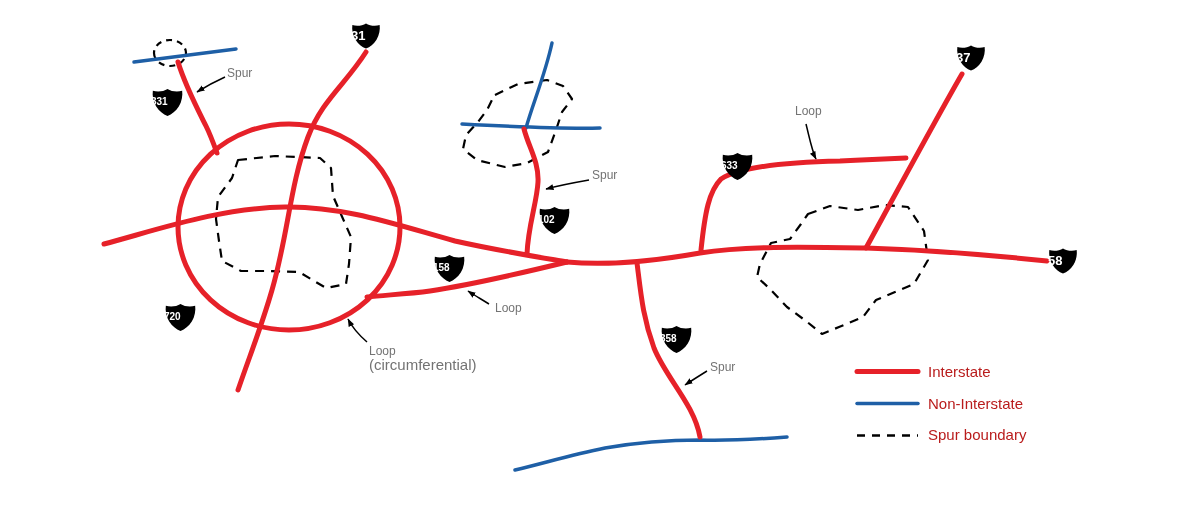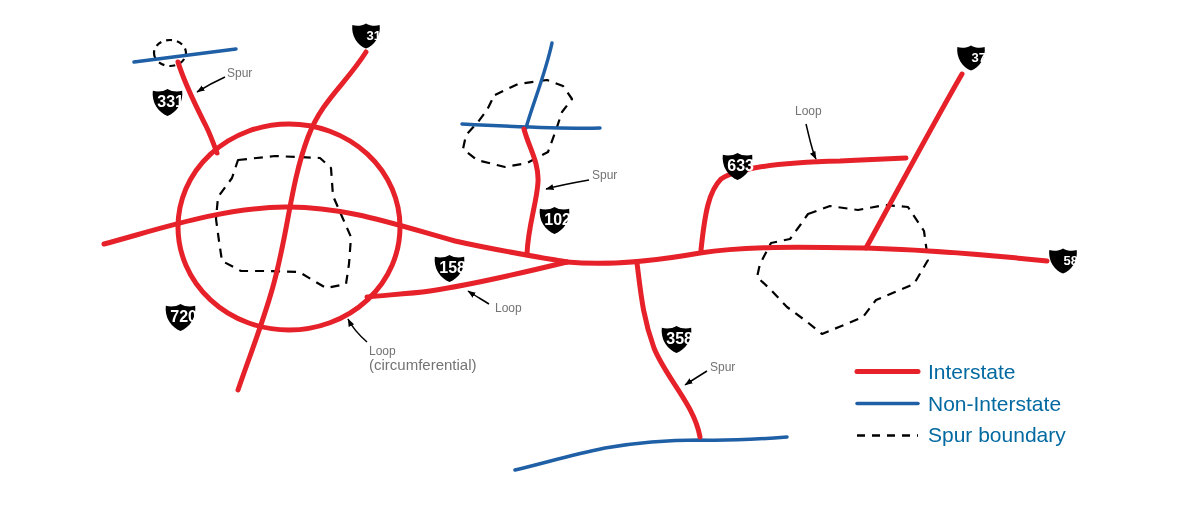--- a/index.html
+++ b/index.html
@@ -12,29 +12,29 @@
   .road-i{fill:none;stroke:#E62129;stroke-width:5;stroke-linecap:round;}
   .road-n{fill:none;stroke:#1E5FA6;stroke-width:3.5;stroke-linecap:round;}
   .boundary{fill:none;stroke:#000;stroke-width:2.2;stroke-dasharray:9 7;stroke-linejoin:round;}
   .boundary-small{stroke-dasharray:6 5;}
   .arrow{fill:none;stroke:#000;stroke-width:1.5;marker-end:url(#arrowhead);}
   
   .shield{position:absolute;}
   .shield svg{position:absolute;left:0;top:0;width:100%;height:100%;}
   .shield .shield-num{
     position:absolute;left:0;right:0;top:47%;transform:translateY(-50%);
-    text-align:right;color:#fff;font-weight:bold;letter-spacing:0px;line-height:1;
+    text-align:left;color:#fff;font-weight:bold;letter-spacing:0px;line-height:1;
   }
   .shield.two{width:30px;height:28px;}
   .shield.three{width:33px;height:29px;}
   .shield.two .shield-num{font-size:13px;}
-  .shield.three .shield-num{font-size:16px;}
+  .shield.three .shield-num{font-size:10px;}
   
   .map-label{position:absolute;color:#737373;font-size:12px;line-height:14px;white-space:nowrap;}
-  .legend-label{position:absolute;color:#0369a1;font-size:21px;line-height:16px;white-space:nowrap;}
+  .legend-label{position:absolute;color:#b91c1c;font-size:15px;line-height:16px;white-space:nowrap;}
 </style>
 </head>
 <body>
 
 <div class="canvas">
 
   <svg class="map" width="1200" height="523" viewBox="0 0 1200 523">
     <defs>
       <marker id="arrowhead" markerWidth="10" markerHeight="8" refX="7.5" refY="3" orient="auto" markerUnits="userSpaceOnUse">
         <path d="M0,0 L8,3 L0,6 Z" fill="#000"></path>

